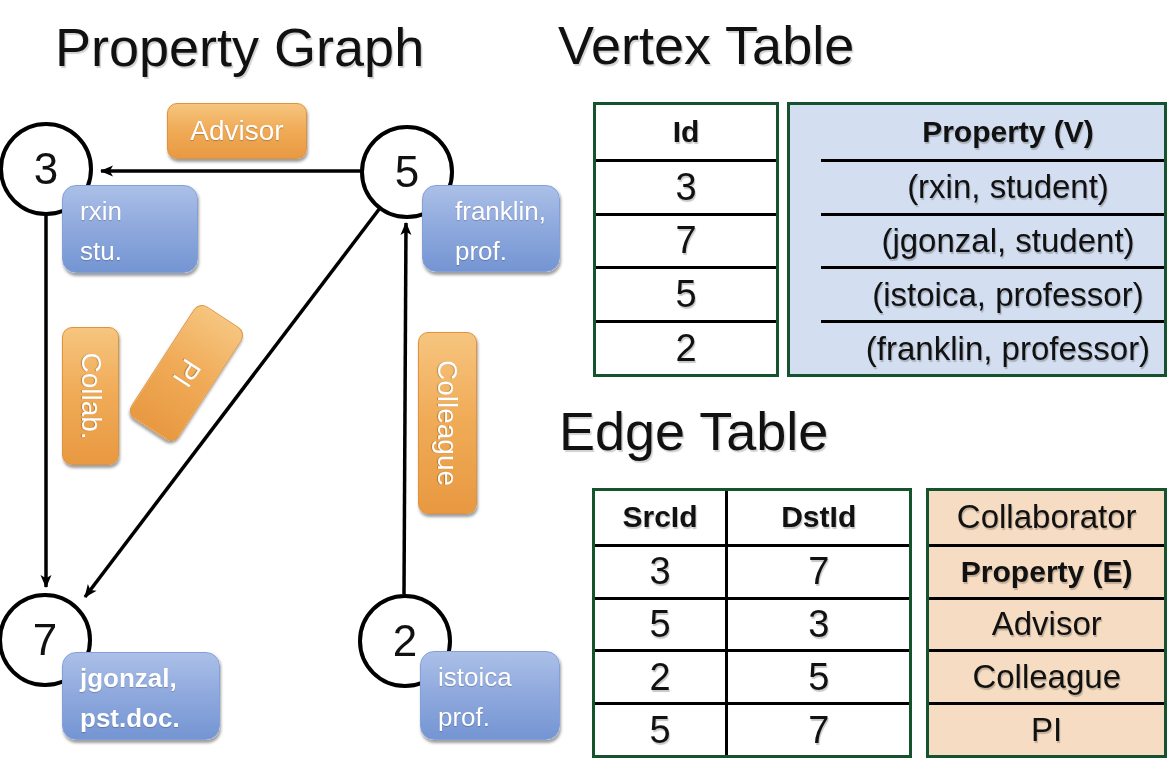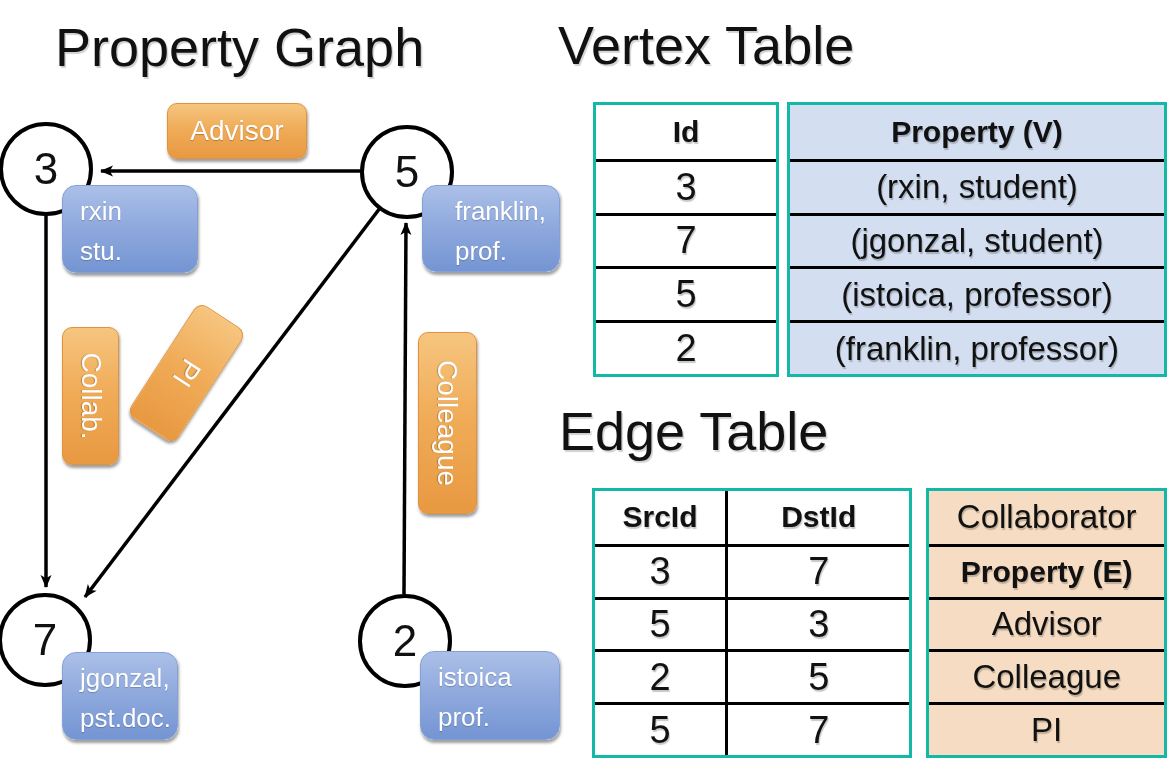--- a/index.html
+++ b/index.html
@@ -36,36 +36,36 @@
     border:1px solid #83a0d8;border-radius:14px;
     box-shadow:1px 2.5px 3px rgba(0,0,0,0.38);
     color:#fff;font-size:26px;line-height:40px;
     padding:5px 0 0 17px;box-sizing:border-box;
     text-shadow:0 1px 1px rgba(0,0,0,0.22);
   }
   .vprop-box div{white-space:nowrap;}
   
   .tbl-wrap{display:flex;}
   .subtable{
-    border:3px solid #14b8a6;box-sizing:border-box;background:#fff;
+    border:3px solid #14532d;box-sizing:border-box;background:#fff;
     display:grid;height:100%;
   }
   .one-col{grid-template-columns:1fr;grid-template-rows:repeat(5,1fr);}
   .two-col{grid-template-rows:repeat(5,1fr);}
   .cell{
     display:flex;align-items:center;justify-content:center;
     font-size:33px;color:#111;box-sizing:border-box;
     text-shadow:1px 1.5px 1px rgba(0,0,0,0.22);white-space:nowrap;
   }
   .cell.num{font-size:38px;}
   .cell.header{font-weight:700;font-size:30px;}
   .one-col .cell + .cell{border-top:3px solid #000;}
   .two-col .cell:nth-child(n+3){border-top:3px solid #000;}
   .two-col .cell:nth-child(even){border-left:3px solid #000;}
-  .fill-blue{background:#d3def0;}
+  .fill-blue{background:#d3def0;padding-left:31px;}
   .fill-orange{background:#f5dcc2;}
 </style>
 </head>
 <body>
 
 <div id="canvas">
 
   <div class="abs big-title" style="left:55px;top:16px;width:460px;">Property Graph</div>
   <div class="abs big-title" style="left:558px;top:14px;width:560px;">Vertex Table</div>
   <div class="abs big-title" style="left:559px;top:400px;width:560px;">Edge Table</div>
@@ -105,21 +105,21 @@
   </div>
 
   <div class="abs vprop-box" style="left:62px;top:185px;width:136px;height:88px;">
     <div>rxin</div>
     <div>stu.</div>
   </div>
   <div class="abs vprop-box" style="left:422px;top:185px;width:138px;height:87px;padding-left:32px;">
     <div>franklin,</div>
     <div>prof.</div>
   </div>
-  <div class="abs vprop-box" style="left:62px;top:652px;width:116px;height:88px;">
+  <div class="abs vprop-box" style="left:62px;top:652px;width:158px;height:88px;font-weight:bold;">
     <div>jgonzal,</div>
     <div>pst.doc.</div>
   </div>
   <div class="abs vprop-box" style="left:420px;top:651px;width:140px;height:89px;">
     <div>istoica</div>
     <div>prof.</div>
   </div>
 
   <div class="abs tbl-wrap" style="left:593px;top:102px;width:574px;height:275px;gap:8px;">
     <div class="subtable one-col" style="width:186px;">

